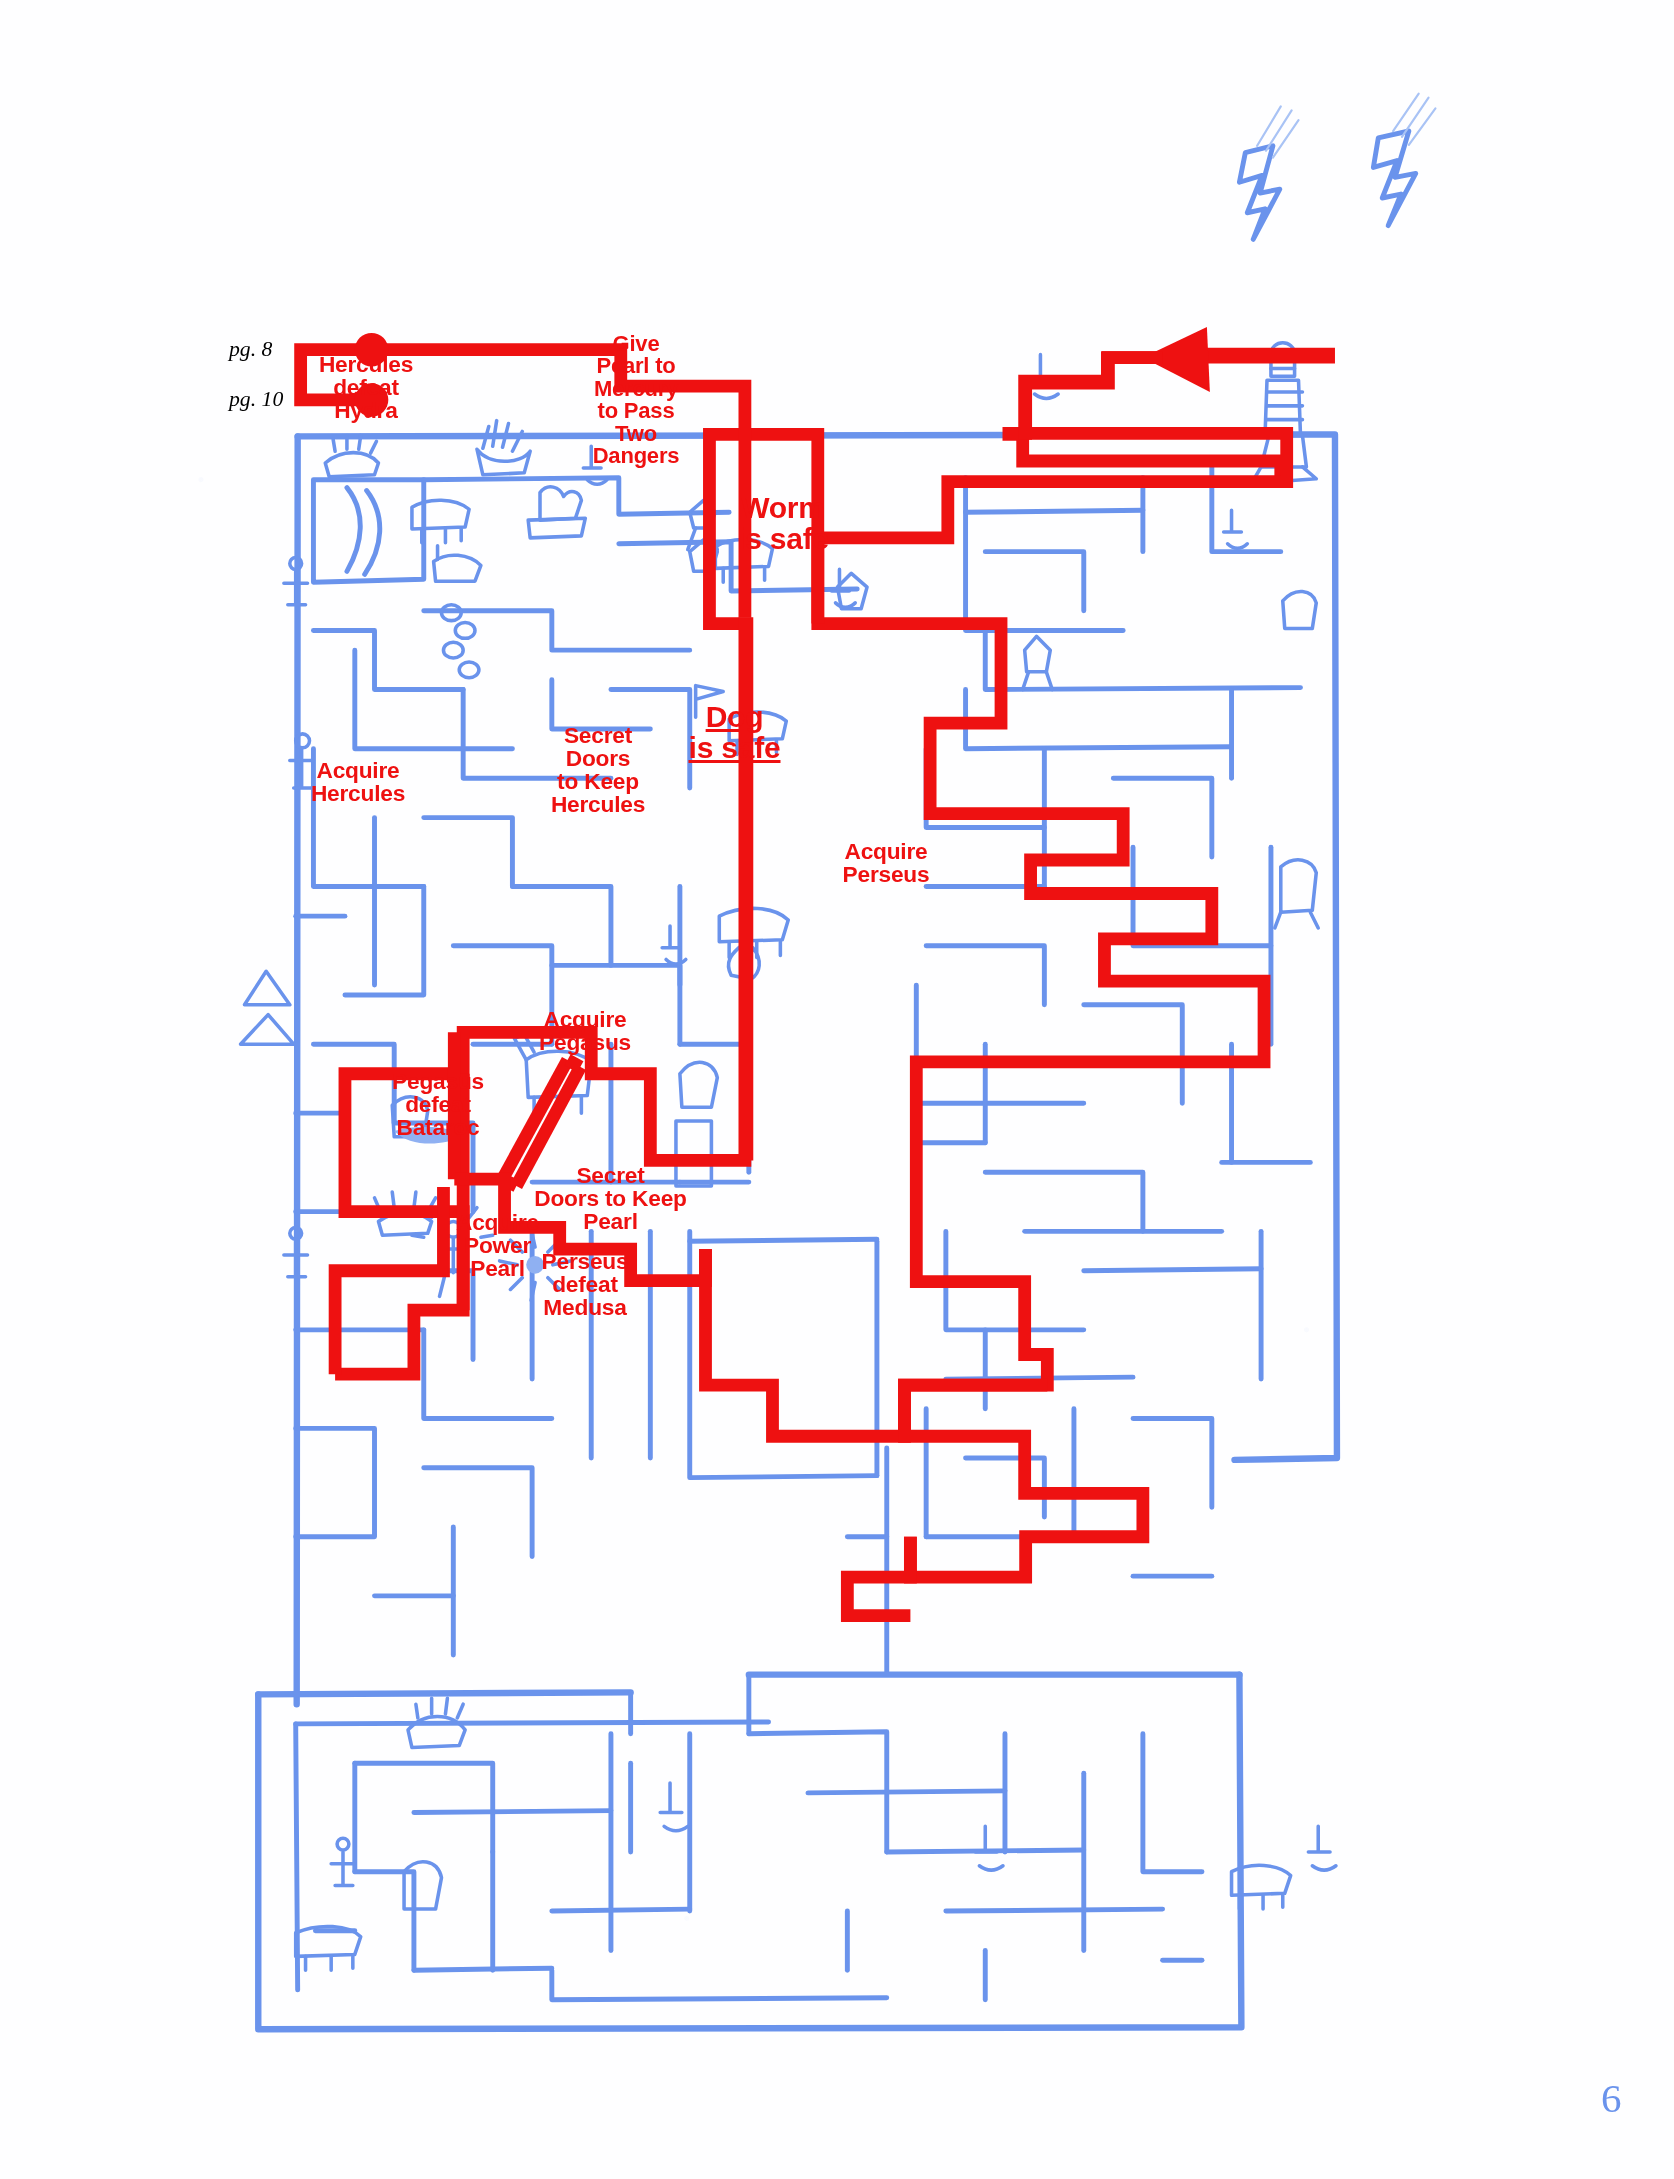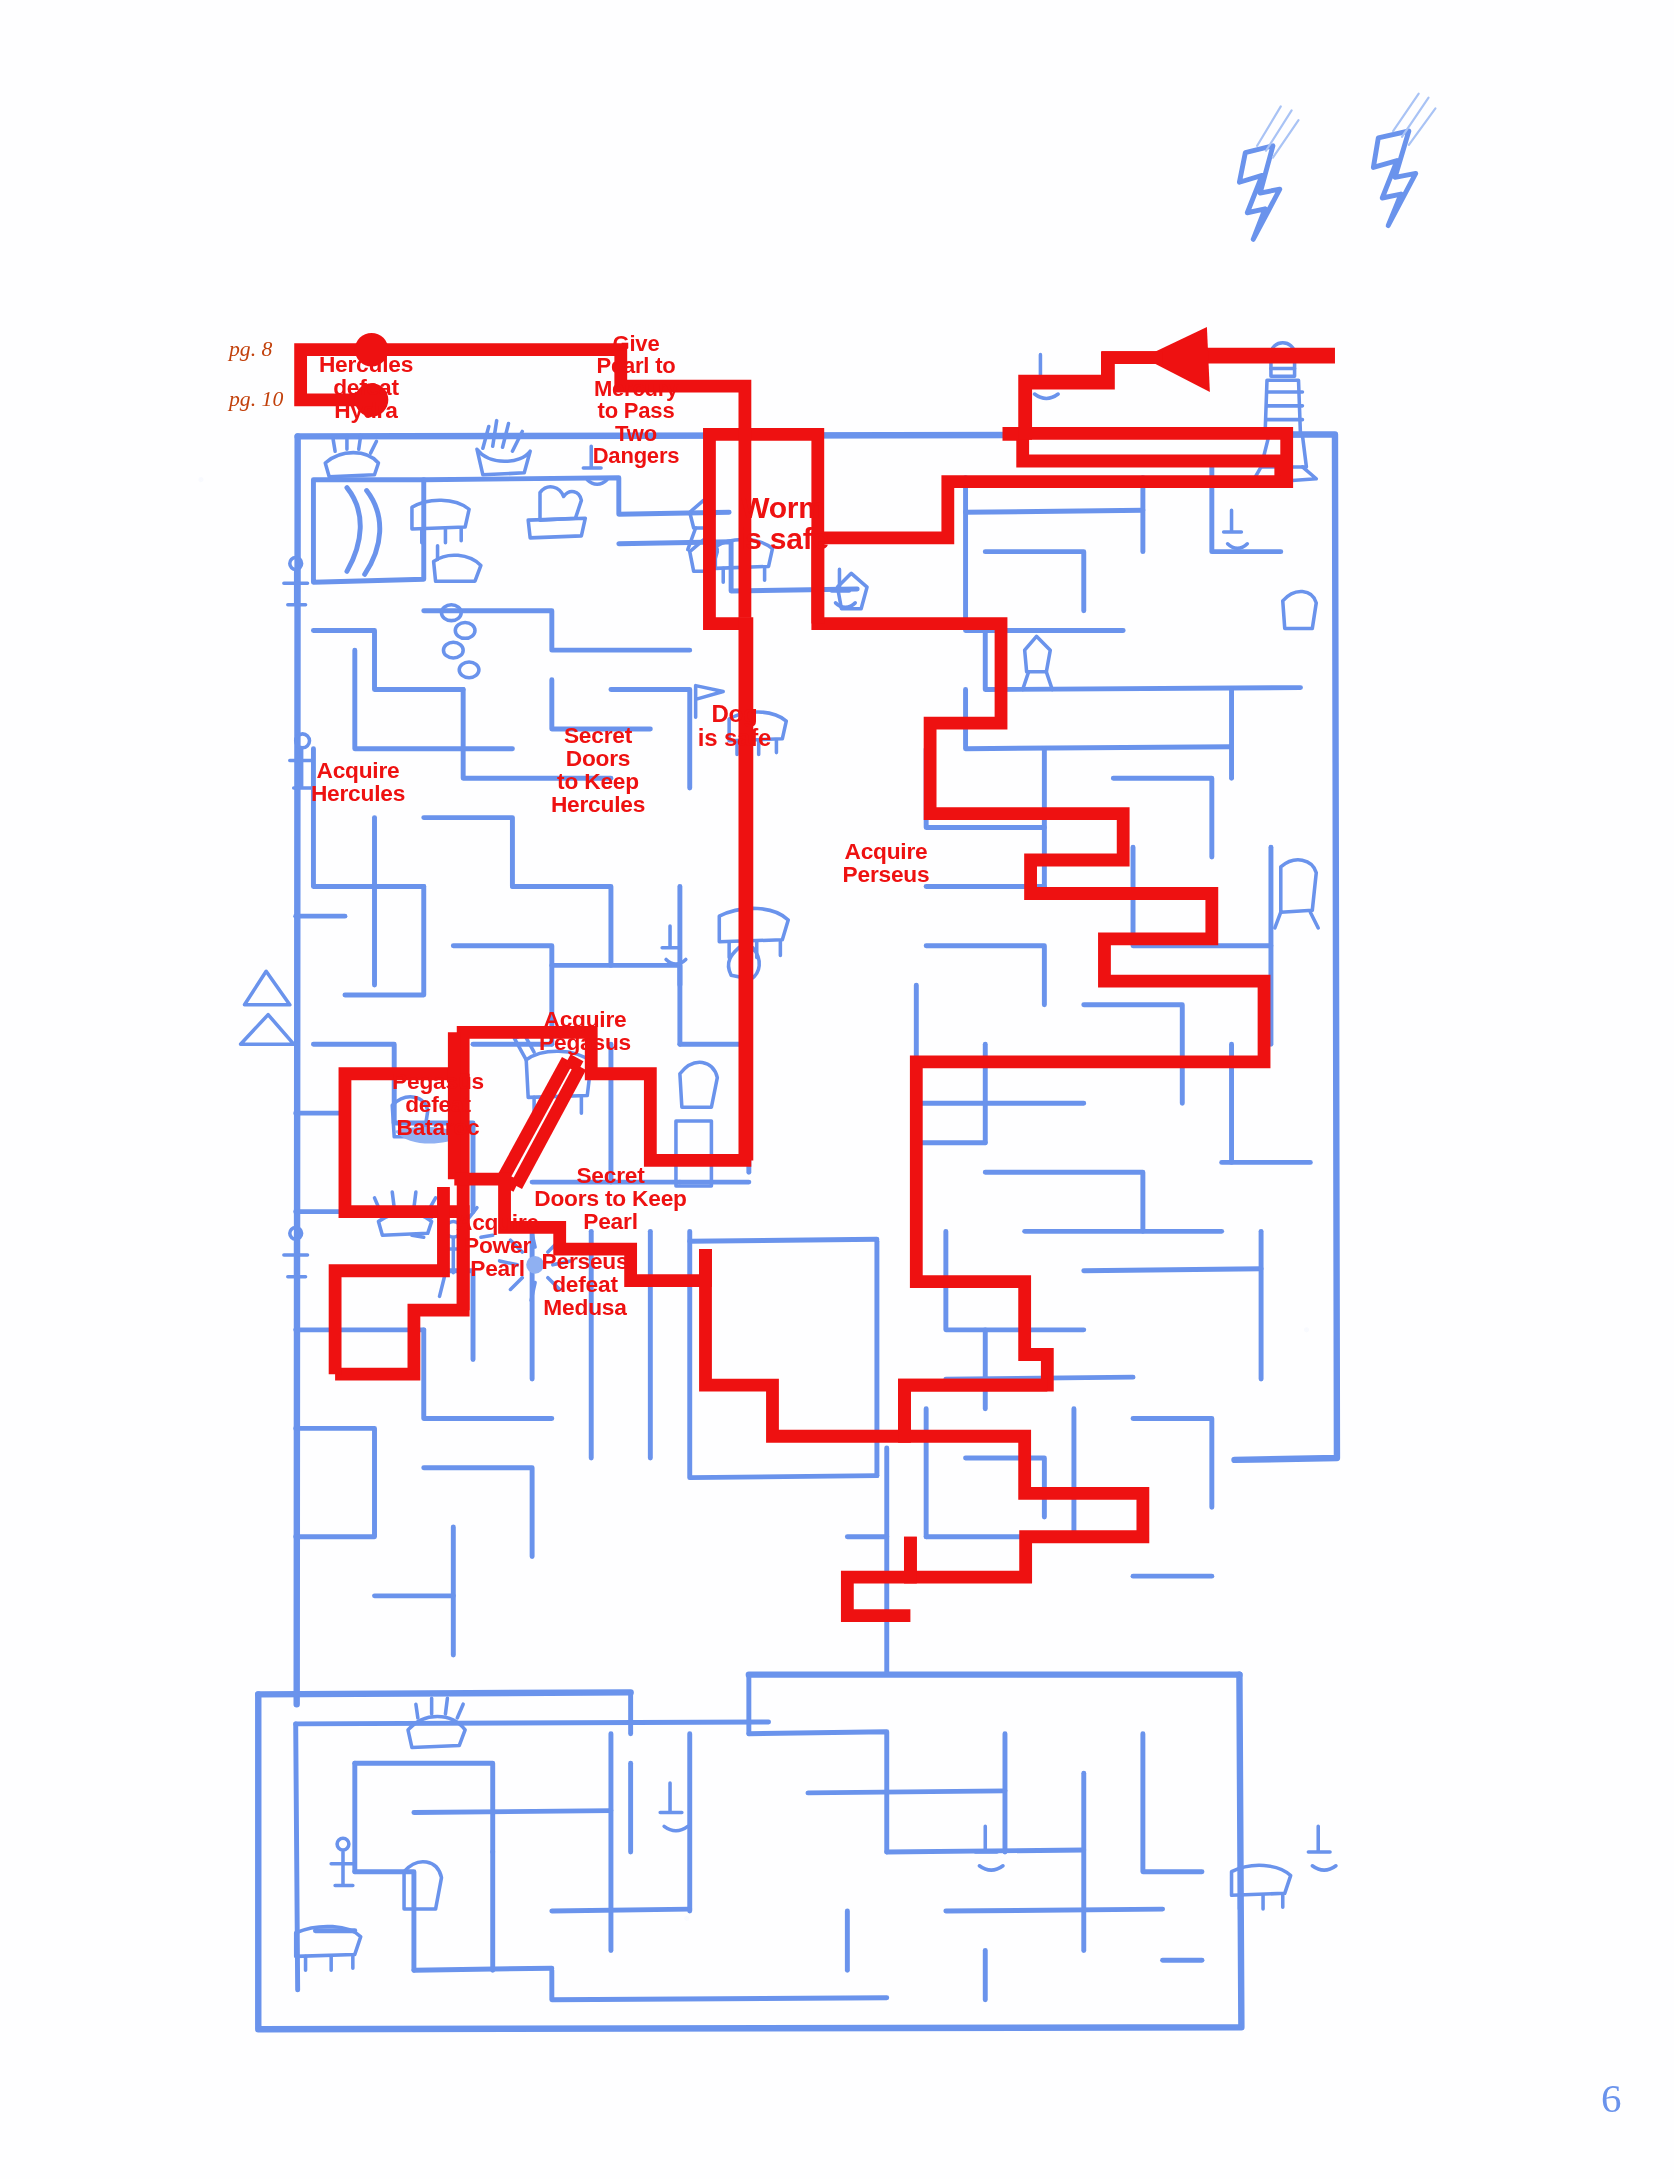--- a/index.html
+++ b/index.html
@@ -47,21 +47,21 @@
     color:#ee1111;
     font-weight:bold;
     font-family:"Liberation Sans", sans-serif;
     line-height:1.02;
     text-align:center;
     white-space:pre-line;
     letter-spacing:-0.2px;
   }
   .pg{
     position:absolute;
-    color:#c2410c;
+    color:#000000;
     font-family:"Liberation Serif", serif;
     font-style:italic;
   }
   .pagenum{
     position:absolute;
     color:#6a93ec;
     font-family:"Liberation Serif", serif;
     font-size:41px;
   }
 </style>
@@ -562,21 +562,21 @@
 <div class="label" style="left:578px;top:333px;width:116px;font-size:22px;">Give
 Pearl to
 Mercury
 to Pass
 Two
 Dangers</div>
 
 <div class="label" style="left:729px;top:493px;width:108px;font-size:30px;">Worm
 is safe</div>
 
-<div class="label" style="left:685px;top:702px;width:99px;font-size:24px;">Dog
+<div class="label" style="left:685px;top:702px;width:99px;font-size:30px;text-decoration:underline;">Dog
 is safe</div>
 
 <div class="label" style="left:832px;top:840px;width:108px;font-size:22.7px;">Acquire
 Perseus</div>
 
 <div class="label" style="left:303px;top:759px;width:110px;font-size:22.7px;">Acquire
 Hercules</div>
 
 <div class="label" style="left:540px;top:724px;width:116px;font-size:22.7px;">Secret
 Doors

